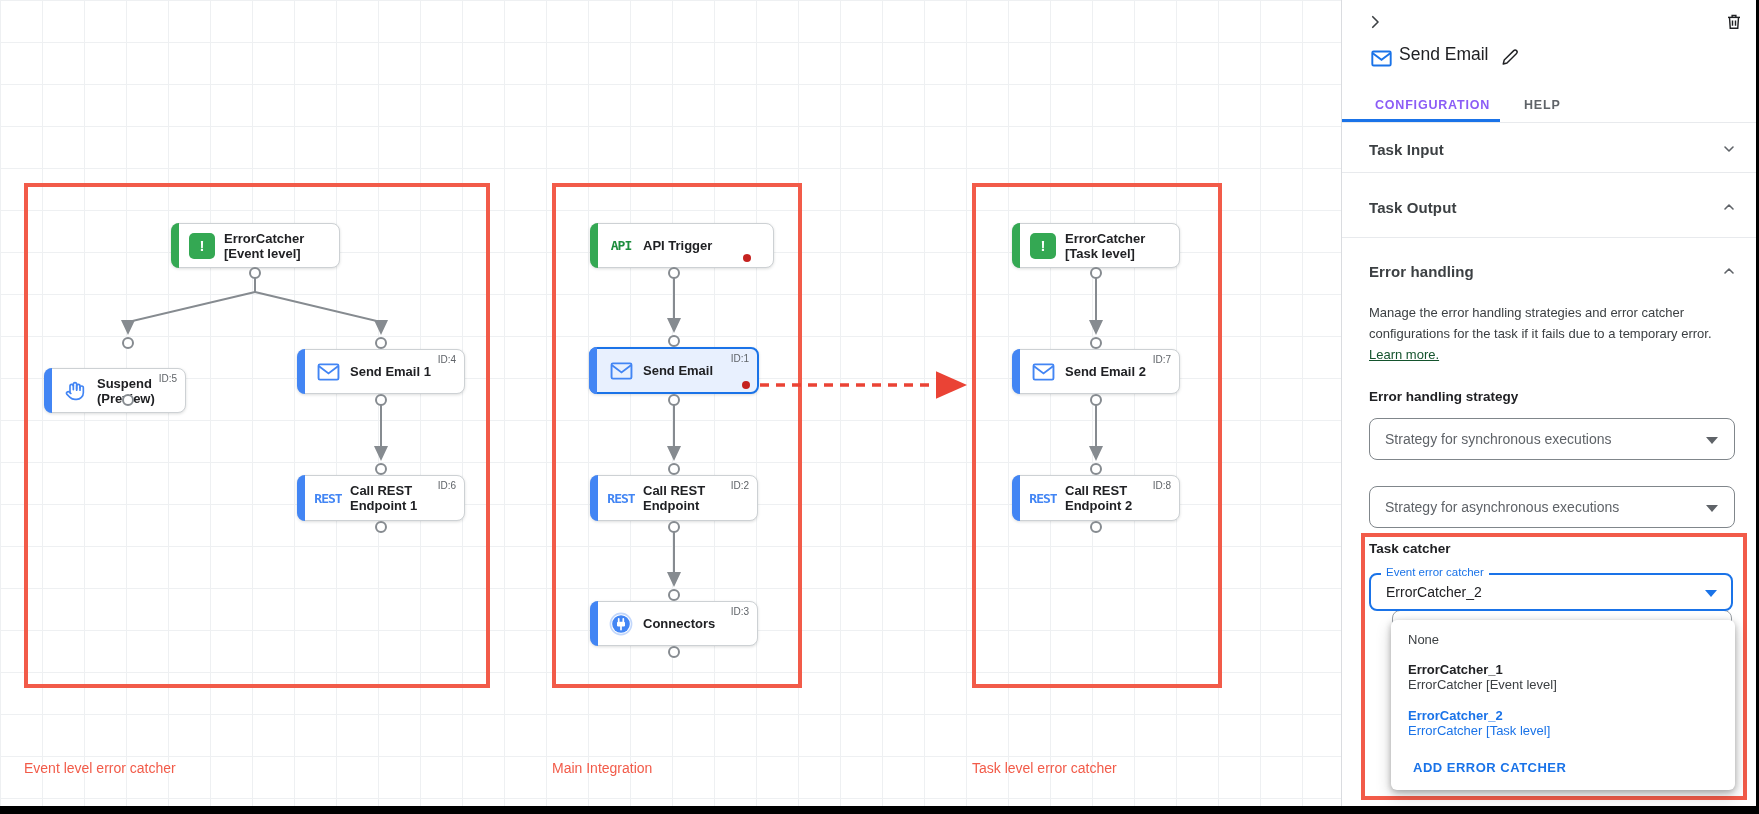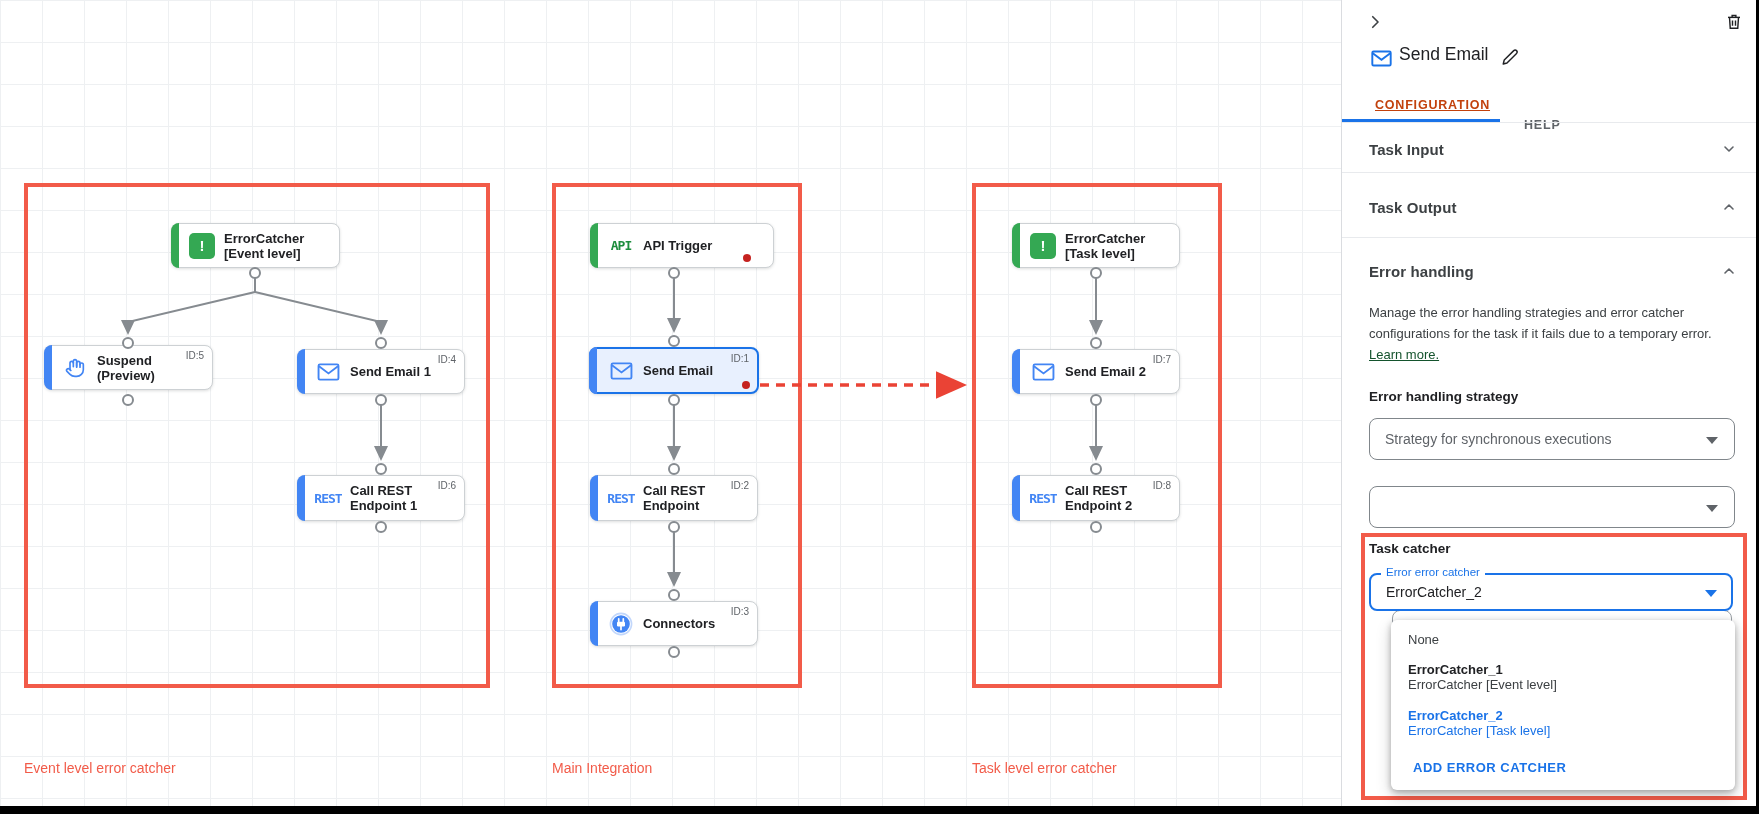--- a/index.html
+++ b/index.html
@@ -39,21 +39,21 @@
   .nid { position:absolute; top:4px; right:8px; font-size:10px; color:#5f6368; }
 
   
   #sidebar { position:absolute; left:1341px; top:0; width:418px; height:814px;
     background:#fff; border-left:1px solid #dadce0; z-index:10; }
   .sb-abs { position:absolute; }
   .sb-divider { position:absolute; left:0; width:100%; height:1px; background:#e8eaed; }
   .sec-label { font-size:15px; color:#3c4043; font-weight:bold; letter-spacing:.1px; }
   .chev { position:absolute; right:22px; }
   .tab { font-size:12.5px; font-weight:bold; letter-spacing:.8px; }
-  .tab.active { color:#c2410c;text-decoration:underline; } .tab.idle { color:#5f6368;margin-top:20px; }
+  .tab.active { color:#8b5cf6; } .tab.idle { color:#5f6368; }
   #tab-underline { position:absolute; left:0; top:119px; width:158px; height:3px;
     background:#1a73e8; }
   .para-line { position:absolute; left:27px; font-size:13px; color:#3c4043;
     white-space:nowrap; }
   #learn-more { color:#14532d; text-decoration:underline; cursor:pointer; }
   .bold-lbl { font-size:13.5px; font-weight:bold; color:#202124; }
   .select { position:absolute; left:27px; width:366px; height:42px;
     border:1px solid #80868b; border-radius:8px; background:#fff;padding-left:37px; }
   .select .ph { position:absolute; left:15px; top:0; line-height:40px;
     font-size:14px; color:#5f6368; }
@@ -109,21 +109,21 @@
       <div class="nbar green"></div>
       <div class="nicon">
         <div class="ecchip">!</div>
         </div>
       <div class="nlabel">
           <div>ErrorCatcher</div>
         <div>[Event level]</div>
         </div>
     </div>
 
-    <div class="node" style="left:44px;top:345px;width:169px;height:45px">
+    <div class="node" style="left:44px;top:368px;width:142px;height:45px">
       <div class="nbar blue"></div>
       <div class="nicon">
         <svg class="ic" width="20" height="20" viewBox="0 0 24 24" fill="none" stroke="#4285f4" stroke-width="2" stroke-linecap="round" stroke-linejoin="round">
             <path d="M18 11V6a2 2 0 0 0-4 0v5"></path>
             <path d="M14 10V4a2 2 0 0 0-4 0v2"></path>
             <path d="M10 10.5V6a2 2 0 0 0-4 0v8"></path>
             <path d="M18 8a2 2 0 1 1 4 0v6a8 8 0 0 1-8 8h-2c-2.8 0-4.5-.86-5.99-2.34l-3.6-3.6a2 2 0 0 1 2.83-2.82L7 15"></path>
           </svg>
         </div>
       <div class="nlabel">
@@ -349,34 +349,35 @@
     <div class="para-line" style="top:326px">configurations for the task if it fails due to a temporary error.</div>
     <div class="para-line" style="top:347px"><span id="learn-more">Learn more.</span></div>
 
     <div class="sb-abs bold-lbl" style="left:27px;top:389px">Error handling strategy</div>
 
     <div class="select" style="top:418px">
       <span class="ph">Strategy for synchronous executions</span>
       <span class="caret"></span>
     </div>
     <div class="select" style="top:486px">
+      <span class="ph">Strategy for asynchronous executions</span>
       <span class="caret"></span>
     </div>
 
     <div id="red-highlight"></div>
 
     <div class="sb-abs bold-lbl" style="left:27px;top:541px">Task catcher</div>
 
     <div id="peek-rect"></div>
 
     <div id="focus-select">
       <span class="val">ErrorCatcher_2</span>
       <span class="caret"></span>
     </div>
-    <div id="float-label">Error error catcher</div>
+    <div id="float-label">Event error catcher</div>
 
     <div id="ec-menu">
       <div class="menu-item" style="top:12px">None</div>
       <div class="menu-item" style="top:42px">
         <div class="menu-title">ErrorCatcher_1</div>
         <div class="menu-sub">ErrorCatcher [Event level]</div>
       </div>
       <div class="menu-item menu-blue" style="top:88px">
         <div class="menu-title">ErrorCatcher_2</div>
         <div class="menu-sub">ErrorCatcher [Task level]</div>

